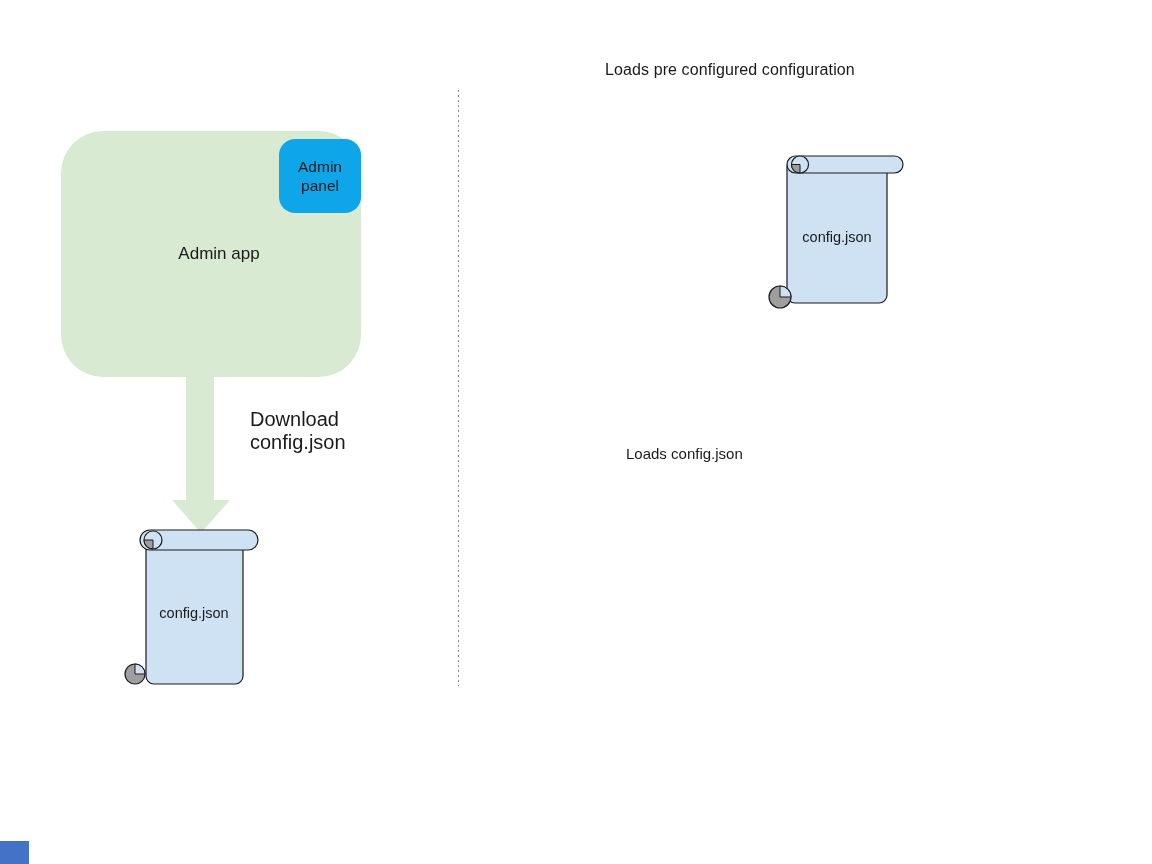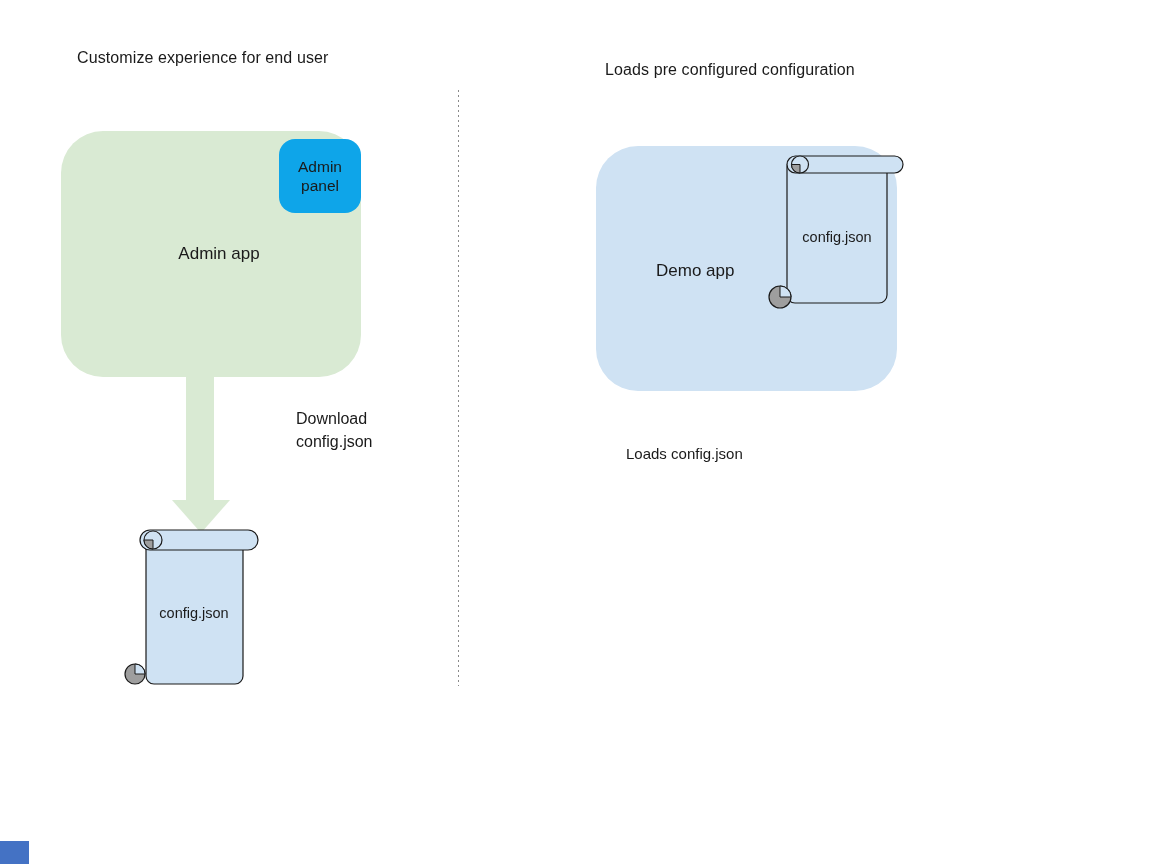--- a/index.html
+++ b/index.html
@@ -28,21 +28,21 @@
     text-align:center; font-size:15.5px; line-height:19px;
   }
   .admin-panel-label { width:60px; }
 
   
   .arrow-svg { left:165px; top:377px; }
 
   
   .arrow-caption {
     left:250px; top:408px; width:100px;
-    font-size:16px; line-height:22.5px;margin-left:46px;
+    font-size:20px; line-height:22.5px;
   }
 
   
   .demo-box {
     left:596px; top:146px; width:301px; height:245px;
     background:#cfe2f3; border-radius:42px;
   }
   .demo-box-label {
     left:60px; top:115px; font-size:17px; white-space:nowrap;
   }
@@ -67,21 +67,20 @@
     font-size:14.5px; fill:#1a1a1a;
   }
   .title-left  { left:77px;  top:49px; }
   .title-right { left:605px; top:49px;margin-top:12px; }
 </style>
 </head>
 <body>
 
 <div class="canvas">
 
-  <div class="abs section-title title-left">Customize experience for end user</div>
   <div class="abs section-title title-right">Loads pre configured configuration</div>
 
   <div class="abs divider"></div>
 
   <div class="abs admin-box">
     <div class="abs admin-box-label">Admin app</div>
     <div class="abs admin-panel">
       <div class="admin-panel-label">Admin panel</div>
     </div>
   </div>
@@ -96,23 +95,20 @@
   <svg class="abs" style="left:120px; top:526px;" width="142" height="162" viewBox="0 0 142 162">
     <rect x="26" y="10" width="97" height="148" rx="8" fill="#cfe2f3" stroke="#1a1a1a" stroke-width="1.2"></rect>
     <circle cx="15" cy="148" r="10" fill="#9e9e9e" stroke="#1a1a1a" stroke-width="1.2"></circle>
     <path d="M15,138 A10,10 0 0 1 25,148 L15,148 Z" fill="#cfe2f3" stroke="#1a1a1a" stroke-width="1"></path>
     <rect x="20" y="4" width="118" height="20" rx="10" fill="#cfe2f3" stroke="#1a1a1a" stroke-width="1.2"></rect>
     <circle cx="33" cy="14" r="9" fill="#cfe2f3" stroke="#1a1a1a" stroke-width="1.2"></circle>
     <path d="M24,14 A9,9 0 0 0 33,23 L33,14 Z" fill="#9e9e9e" stroke="#1a1a1a" stroke-width="1"></path>
     <text x="74" y="92" text-anchor="middle">config.json</text>
   </svg>
 
-  <div class="abs demo-box">
-    <div class="abs demo-box-label">Demo app</div>
-  </div>
 
   <svg class="abs" style="left:760px; top:149px;" width="148" height="162" viewBox="0 0 148 162">
     <rect x="27" y="10" width="100" height="144" rx="8" fill="#cfe2f3" stroke="#1a1a1a" stroke-width="1.2"></rect>
     <circle cx="20" cy="148" r="11" fill="#9e9e9e" stroke="#1a1a1a" stroke-width="1.2"></circle>
     <path d="M20,137 A11,11 0 0 1 31,148 L20,148 Z" fill="#cfe2f3" stroke="#1a1a1a" stroke-width="1"></path>
     <rect x="27" y="7" width="116" height="17" rx="8.5" fill="#cfe2f3" stroke="#1a1a1a" stroke-width="1.2"></rect>
     <circle cx="40" cy="15.5" r="8.5" fill="#cfe2f3" stroke="#1a1a1a" stroke-width="1.2"></circle>
     <path d="M31.5,15.5 A8.5,8.5 0 0 0 40,24 L40,15.5 Z" fill="#9e9e9e" stroke="#1a1a1a" stroke-width="1"></path>
     <text x="77" y="93" text-anchor="middle">config.json</text>
   </svg>

